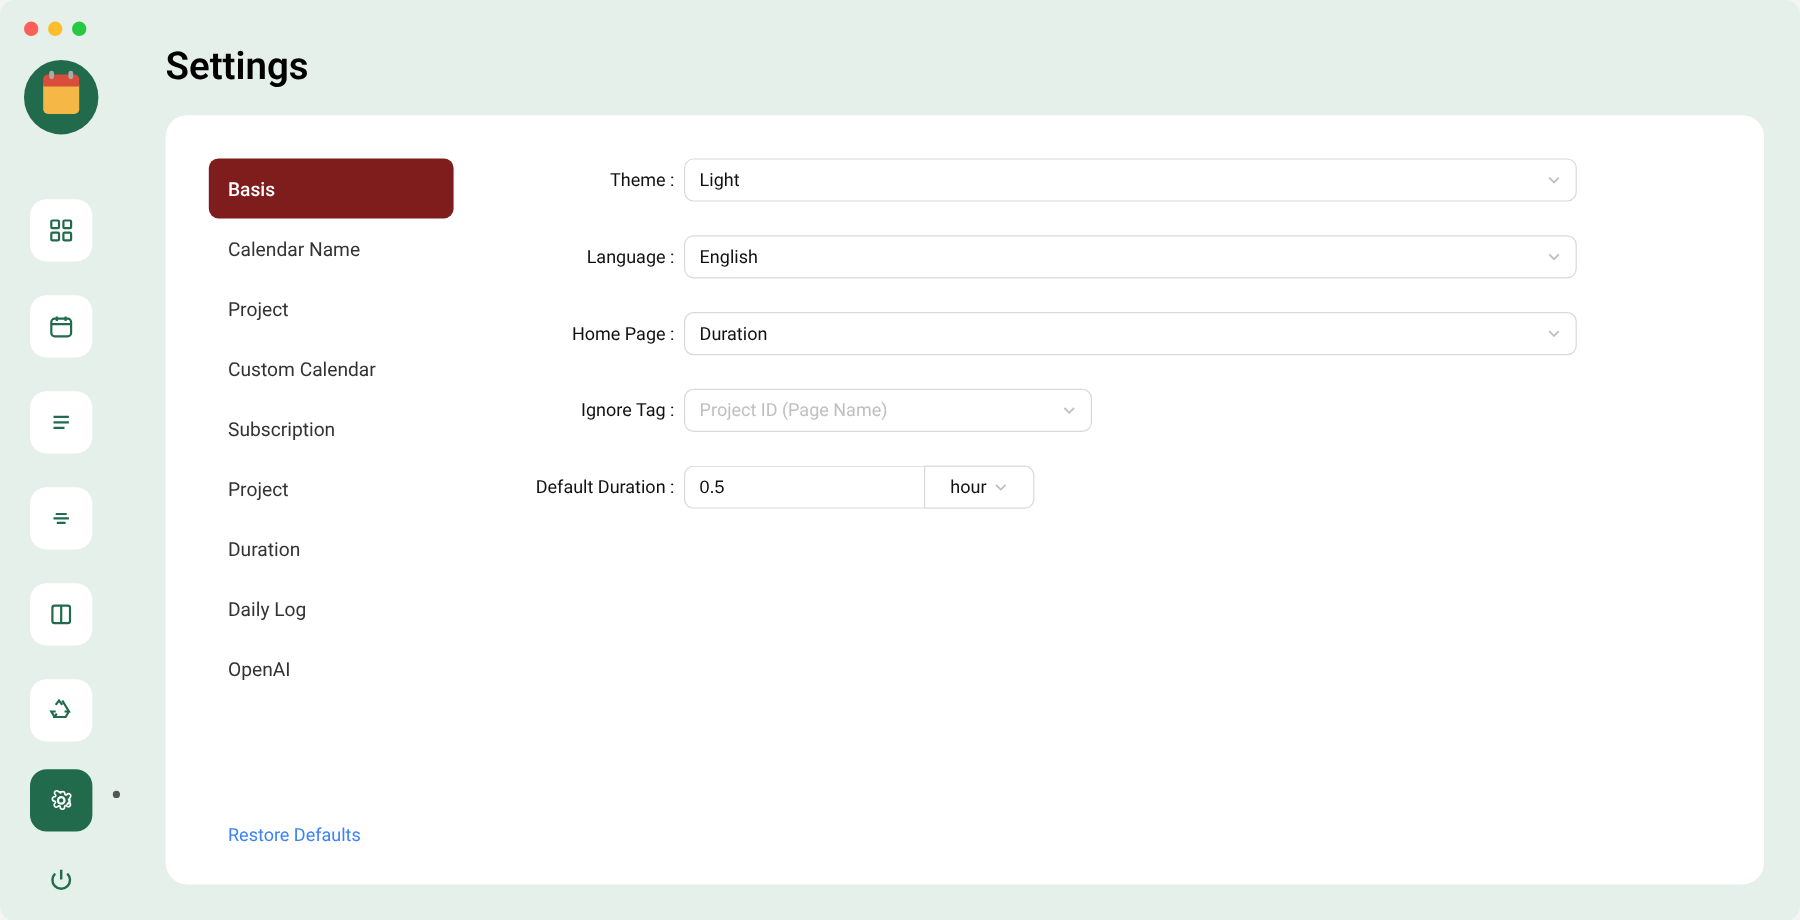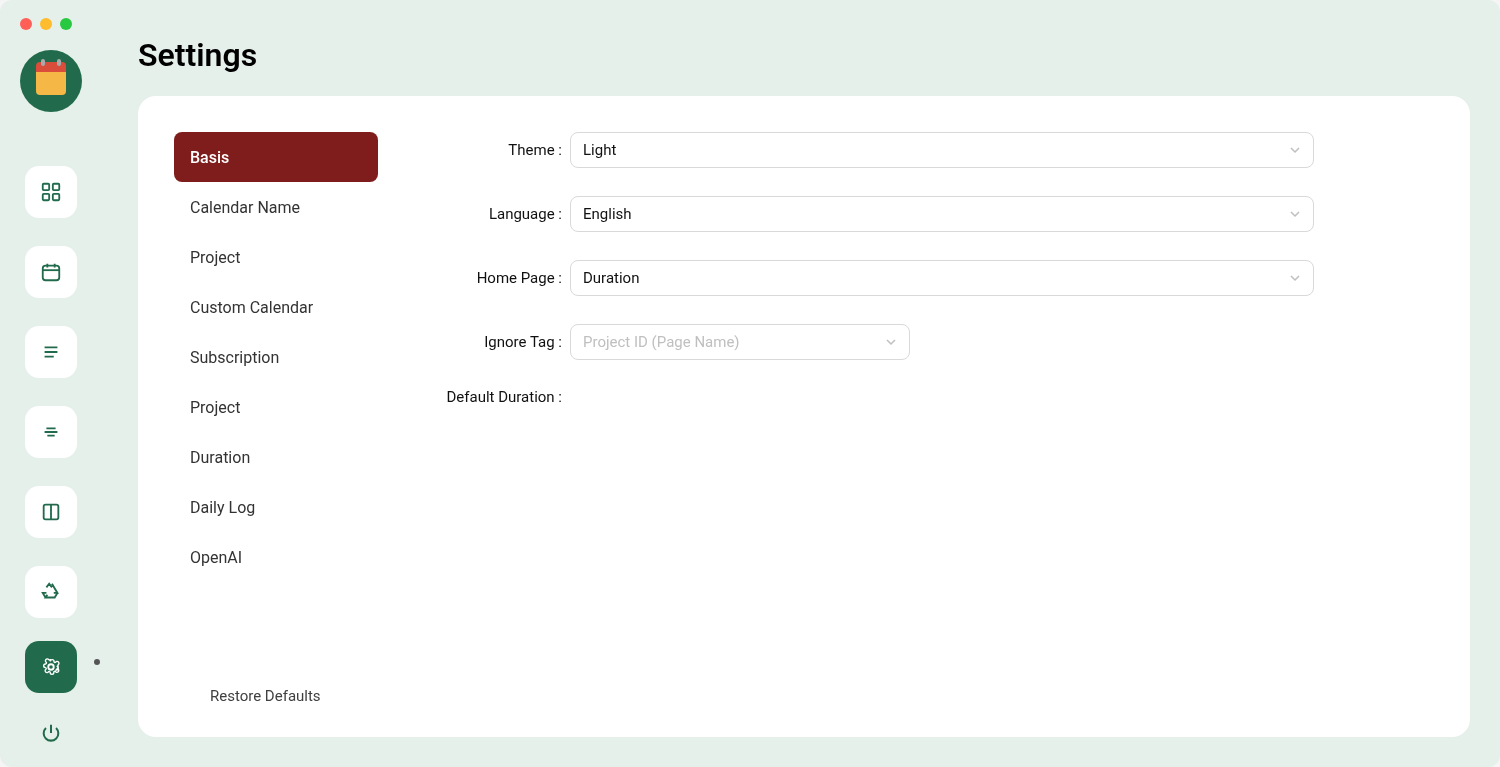--- a/index.html
+++ b/index.html
@@ -110,23 +110,23 @@
       padding: 0 16px;
       font-size: 16px; color: #333;
       border-radius: 8px;
       cursor: pointer;
     }
     .tab-btn.active {
       background: #7f1d1d; color:#fff; font-weight:500;
     }
     .restore-link {
       position:absolute;
-      left: 72px;
+      left: 52px;
       bottom: 32px;
-      color: #404040;
+      color: #3b82f6;
       font-size: 15px;
       cursor: pointer;
     }
     .form-col {
       flex:1;
       padding-left: 22px;
       padding-right: 120px;
     }
     .form-row {
       display: flex;
@@ -314,18 +314,29 @@
               <span class="placeholder">Project ID (Page Name)</span>
               <svg class="chev-down" viewBox="0 0 12 12">
                   <path d="M2 4l4 4 4-4"></path>
                 </svg>
             </div>
           </div>
         </div>
 
         <div class="form-row">
           <div class="form-label">Default Duration</div>
+          <div class="form-control">
+            <div class="duration-group">
+              <input class="dur-input" value="0.5" style="">
+              <div class="dur-unit">
+                <span>hour</span>
+                <svg class="chev-down" viewBox="0 0 12 12">
+                    <path d="M2 4l4 4 4-4"></path>
+                  </svg>
+              </div>
+            </div>
+          </div>
         </div>
 
       </div>
     </div>
   </div>
 </div>
 
 </body></html>

